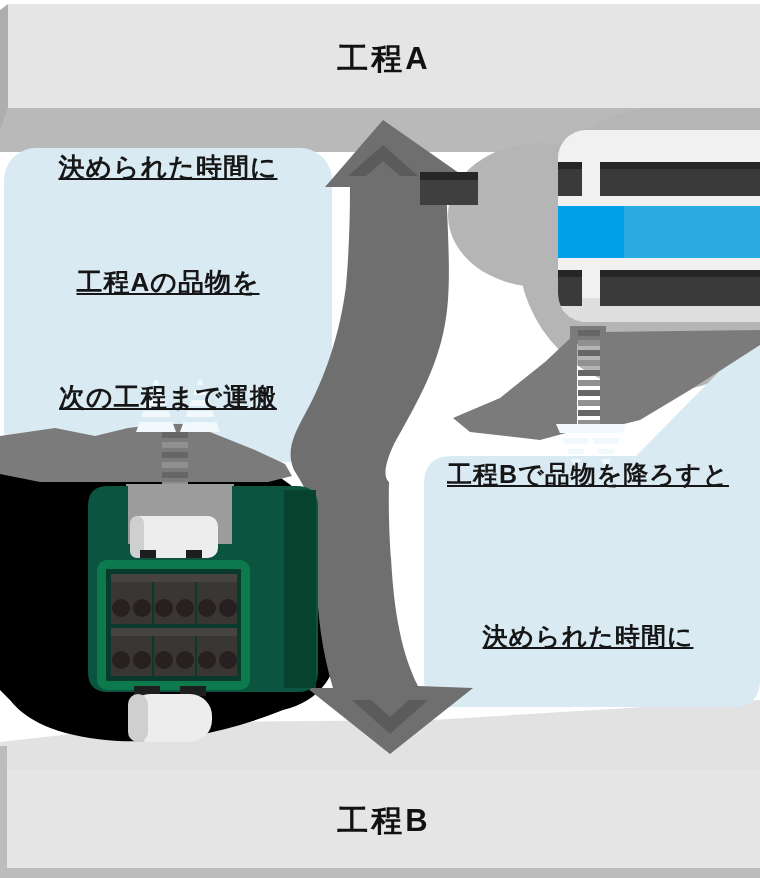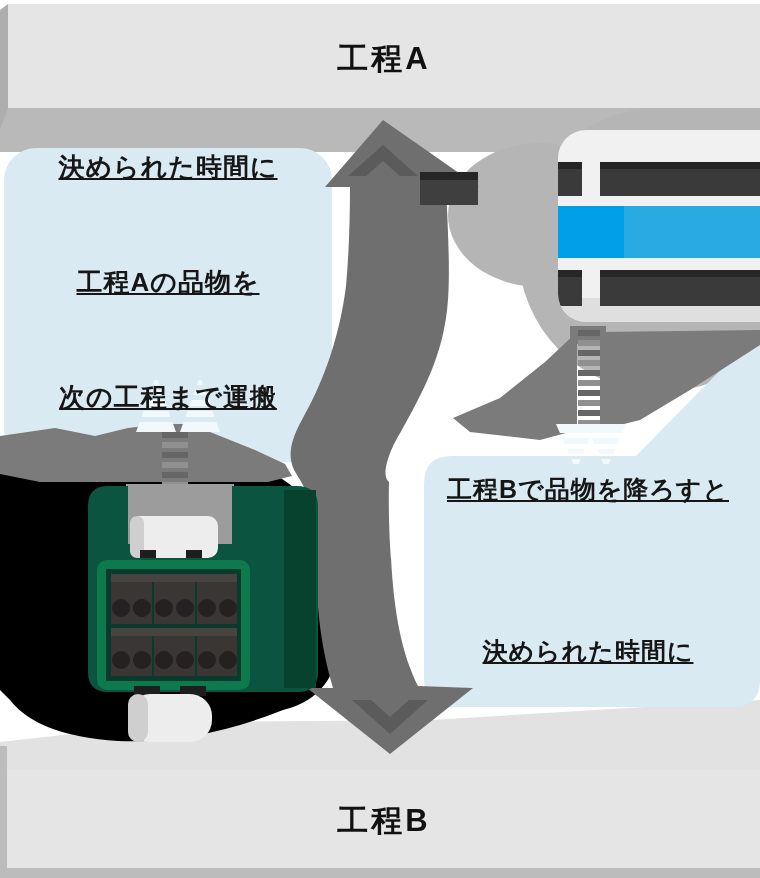--- a/index.html
+++ b/index.html
@@ -13,21 +13,21 @@
     font-weight:bold;font-size:31px;color:#111;letter-spacing:3px;
   }
   .wall-label.top{top:38px;}
   .wall-label.bottom{top:800px;}
   .bubble-text{
     position:absolute;z-index:3;display:flex;flex-direction:column;
     justify-content:space-between;align-items:center;text-align:center;
     font-weight:bold;color:#161616;font-size:26px;line-height:38px;letter-spacing:1px;text-decoration:underline;
   }
   .bubble-text.left{left:4px;top:148px;width:328px;height:268px;}
-  .bubble-text.right{left:424px;top:470px;width:328px;height:200px;font-size:25px;}
+  .bubble-text.right{left:424px;top:455px;width:328px;height:200px;font-size:25px;}
 </style>
 </head>
 <body>
 
 <div class="stage">
 
   <svg class="scene" width="760" height="878" viewBox="0 0 760 878">
 
     <defs>
       <clipPath id="agvBodyClip">

